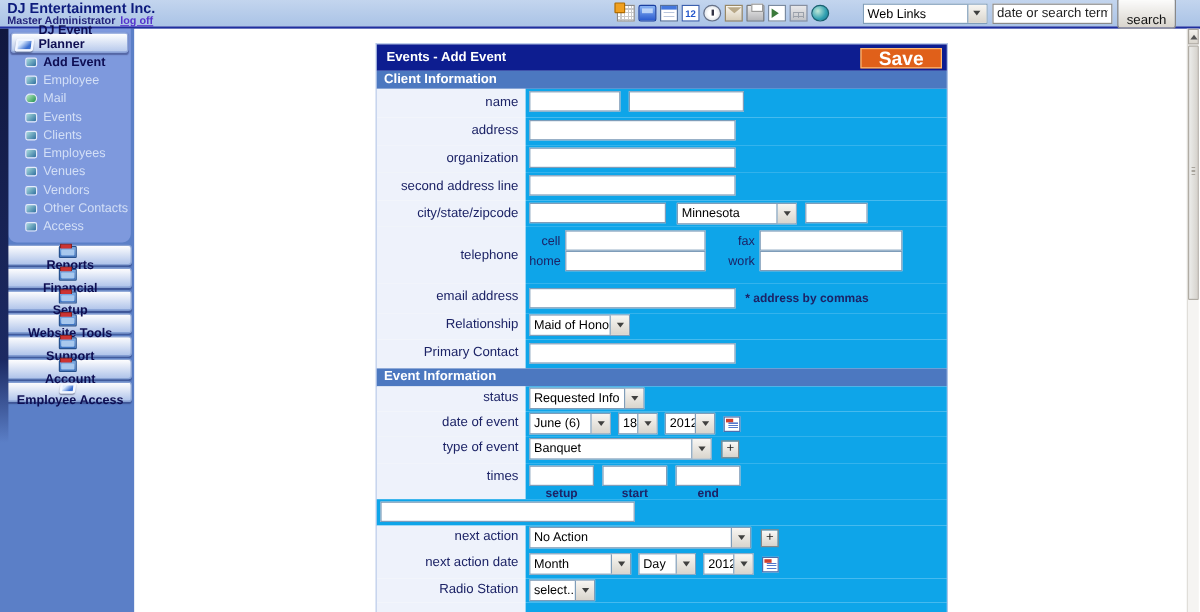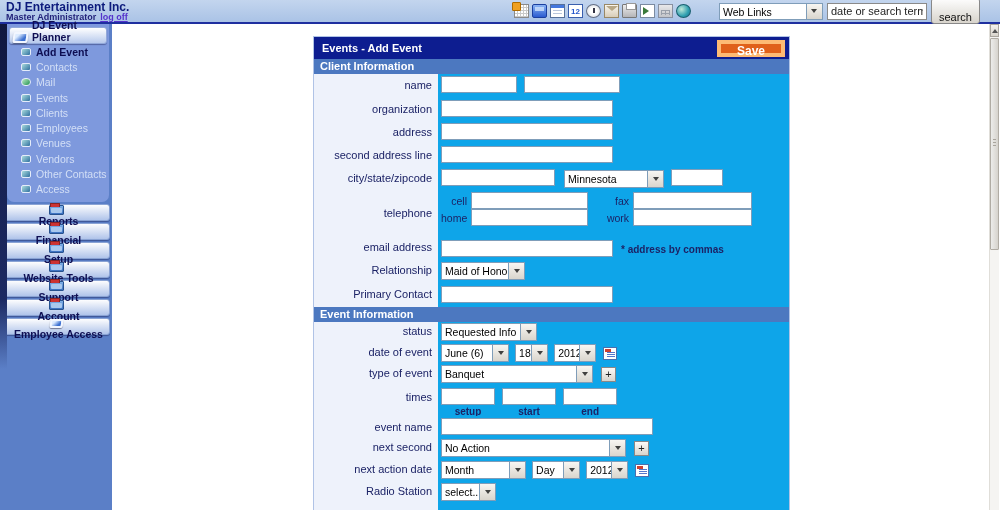--- a/index.html
+++ b/index.html
@@ -63,21 +63,21 @@
   .mini.green { border-radius:4px; background:linear-gradient(135deg,#bfeec6,#1f8f4f); }
   .secbtn { height:17px; margin:2px 2px 2px 3px; background:linear-gradient(#fdfdfe,#b0c4ea); border:1px solid #8aa3d4; border-radius:3px; display:flex; align-items:center; font-weight:bold; color:#0e0e52; font-size:10.5px; padding-left:4px; cursor:pointer; box-shadow:0 1px 1px rgba(10,10,60,.35);flex-direction:column; }
   .folder { width:15px; height:10px; background:linear-gradient(#7fb0e8,#3a70c0); border:1px solid #26518f; border-radius:1px; position:relative; margin-right:5px; flex-shrink:0; }
   .folder::before { content:""; position:absolute; top:-3px; left:0px; width:8px; height:3px; background:#cc3333; border:1px solid #882222; border-bottom:none; border-radius:1px 1px 0 0; }
   .folder::after { content:""; position:absolute; left:1px; right:1px; bottom:1px; height:5px; background:#a8c8ee; border-radius:1px; }
 
   
   .content { flex:1; background:#fff; position:relative; }
   .panel { position:absolute; left:201px; top:12px; width:477px; height:474px; display:flex; flex-direction:column; border:1px solid #b0c3e6; border-bottom:none; }
   .ptitle { height:22px; background:#0d1d90; display:flex; align-items:center; padding:0 4px 0 8px; color:#fff; font-weight:bold; font-size:11px; flex-shrink:0; }
-  .savebtn { margin-left:auto; width:68px; height:17px; background:#e0601a; border:4px solid #fdba74; color:#fff; font-weight:bold; font-size:12px; font-family:"Liberation Sans",sans-serif; cursor:pointer; }
+  .savebtn { margin-left:auto; width:68px; height:17px; background:#e0601a; border:1px solid #fdba74; color:#fff; font-weight:bold; font-size:16px; font-family:"Liberation Sans",sans-serif; cursor:pointer; }
   .sechdr { height:15px; background:#4c78c0; color:#fff; font-weight:bold; font-size:11px; padding:1px 0 0 6px; flex-shrink:0; }
   .row { display:flex; flex-shrink:0; }
   .row.fill { flex:1; }
   .lab { width:124px; background:#eef2fb; color:#1c2366; font-size:11px; display:flex; justify-content:flex-end; align-items:flex-start; padding:5px 6px 0 0; }
   .row.vcenter .lab { align-items:center; padding-top:0; }
   .fld { flex:1; background:#0ea5e9; padding:2px 0 0 3px; }
   .inp { height:17px; border:1px solid #7f9db9; background:#fff; font-family:"Liberation Sans",sans-serif; font-size:11px; padding:0 2px; }
   .sublab { display:inline-block; color:#1c2366; font-size:10.5px; text-align:right; padding-right:4px; }
   .note { font-size:10px; font-weight:bold; color:#1c2366; margin-left:8px; }
   .plusbtn { width:15px; height:15px; margin-left:5px; background:linear-gradient(#fbfaf8,#d8d4cc); border:1px solid #888; font-size:11px; line-height:12px; color:#222; cursor:pointer; font-family:"Liberation Sans",sans-serif; vertical-align:middle; }
@@ -138,21 +138,21 @@
         <div class="planner-btn">
           <span class="monitor"></span>
           <span>DJ Event Planner</span>
         </div>
         <div class="item active">
             <span class="mini"></span>
             <span>Add Event</span>
           </div>
         <div class="item">
             <span class="mini"></span>
-            <span>Contacts</span>
+            <span>Employee</span>
           </div>
         <div class="item">
             <span class="mini green"></span>
             <span>Mail</span>
           </div>
         <div class="item">
             <span class="mini"></span>
             <span>Events</span>
           </div>
         <div class="item">
@@ -222,26 +222,26 @@
 
         <div class="row" style="height:24px">
           <div class="lab">name</div>
           <div class="fld">
             <input class="inp" style="width: 76px;">
             <input class="inp" style="width: 96px; margin-left: 4px;">
           </div>
         </div>
 
         <div class="row" style="height:23px">
+          <div class="lab">address</div>
+          <div class="fld"><input class="inp" style="width: 172px;"></div>
+        </div>
+
+        <div class="row" style="height:23px">
           <div class="lab">organization</div>
-          <div class="fld"><input class="inp" style="width: 172px;"></div>
-        </div>
-
-        <div class="row" style="height:23px">
-          <div class="lab">address</div>
           <div class="fld"><input class="inp" style="width: 172px;"></div>
         </div>
 
         <div class="row" style="height:23px">
           <div class="lab">second address line</div>
           <div class="fld"><input class="inp" style="width: 172px;"></div>
         </div>
 
         <div class="row" style="height:22px">
           <div class="lab">city/state/zipcode</div>
@@ -336,26 +336,25 @@
         <div class="row" style="height:30px">
           <div class="lab">times</div>
           <div class="fld">
             <div class="tcol"><input class="inp" style=""><div class="tlab">setup</div></div>
             <div class="tcol"><input class="inp" style=""><div class="tlab">start</div></div>
             <div class="tcol"><input class="inp" style=""><div class="tlab">end</div></div>
           </div>
         </div>
 
         <div class="row" style="height:22px">
-          <div class="lab">event name</div>
           <div class="fld"><input class="inp" style="width: 212px;"></div>
         </div>
 
         <div class="row" style="height:22px">
-          <div class="lab" style="padding-top:3px">next second</div>
+          <div class="lab" style="padding-top:3px">next action</div>
           <div class="fld" style="padding-top:1px">
             <div class="sel" style="width:185px">
                 <span class="txt">No Action</span>
                 <span class="btn"></span>
               </div>
             <button class="plusbtn">+</button>
           </div>
         </div>
 
         <div class="row" style="height:22px">

